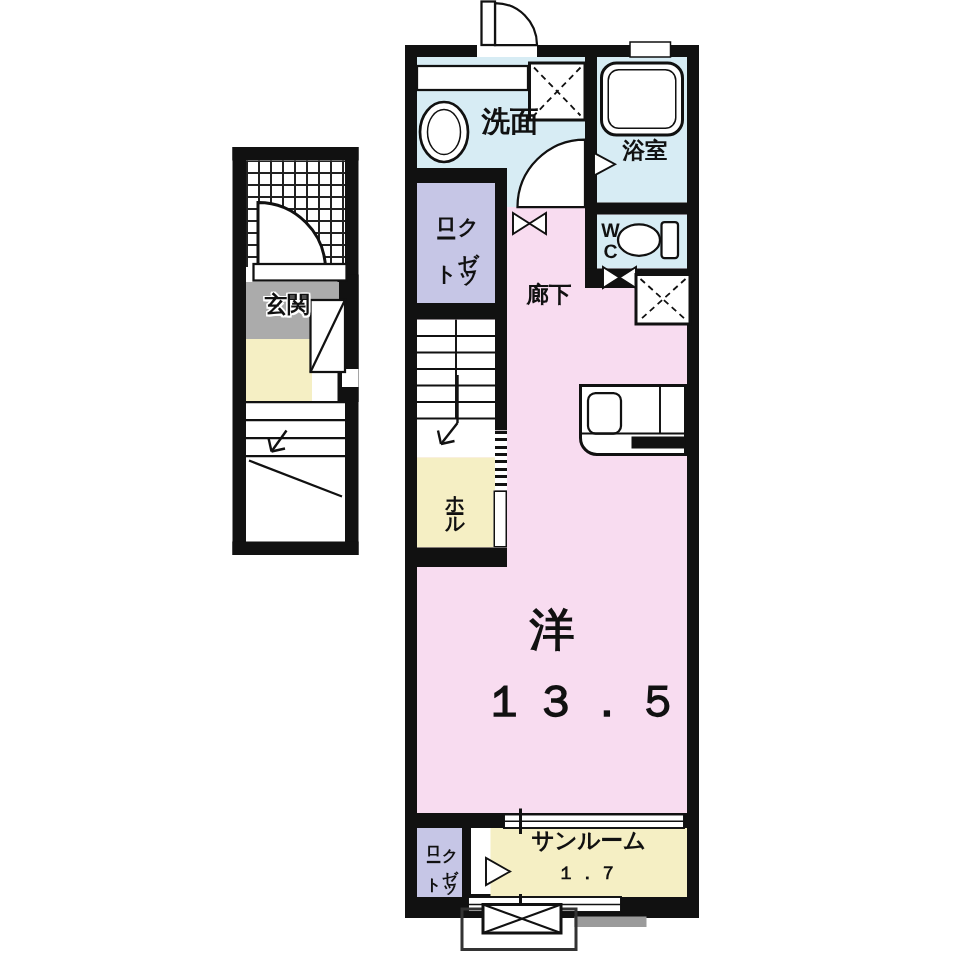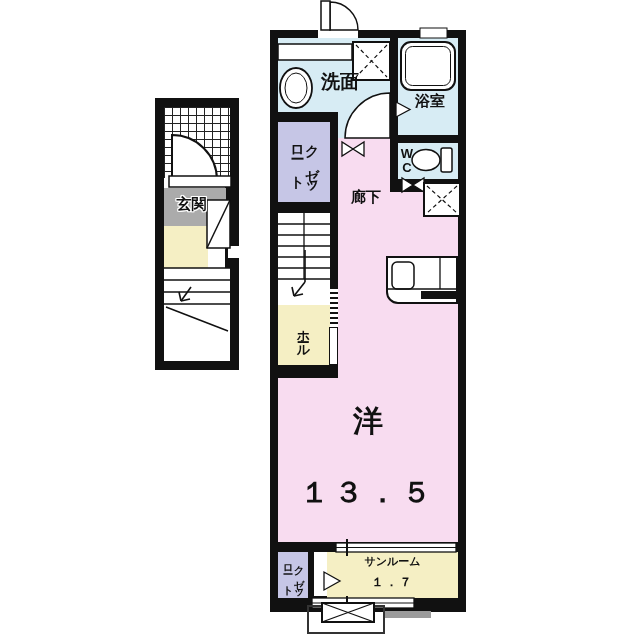--- a/index.html
+++ b/index.html
@@ -226,25 +226,25 @@
     <span style="display:block;">C</span>
   </div>
 
   <div class="lbl vtext" style="left:293px;top:312px;width:20px;height:48px;font-size:13px;">
     <span>ホール</span>
   </div>
 
   <div class="lbl" style="left:278px;top:403px;width:180px;height:36px;font-size:30px;">
     <span>洋</span>
   </div>
-  <div class="lbl" style="left:278px;top:474px;width:180px;height:36px;font-size:29px;letter-spacing:5px;">
+  <div class="lbl" style="left:278px;top:450px;width:180px;height:36px;font-size:29px;letter-spacing:5px;justify-content:flex-end;">
     <span>１３．５</span>
   </div>
 
-  <div class="lbl" style="left:327px;top:553px;width:131px;height:18px;font-size:11px;">
+  <div class="lbl" style="left:327px;top:553px;width:131px;height:18px;font-size:15px;font-family:Liberation Mono, monospace;">
     <span>サンルーム</span>
   </div>
   <div class="lbl" style="left:327px;top:574px;width:131px;height:16px;font-size:12px;letter-spacing:2px;">
     <span>１．７</span>
   </div>
 
   <div class="lbl vtext" style="left:280px;top:555px;width:27px;height:42px;font-size:10.5px;">
     <span>クロー</span>
     <span>ゼット</span>
   </div>

